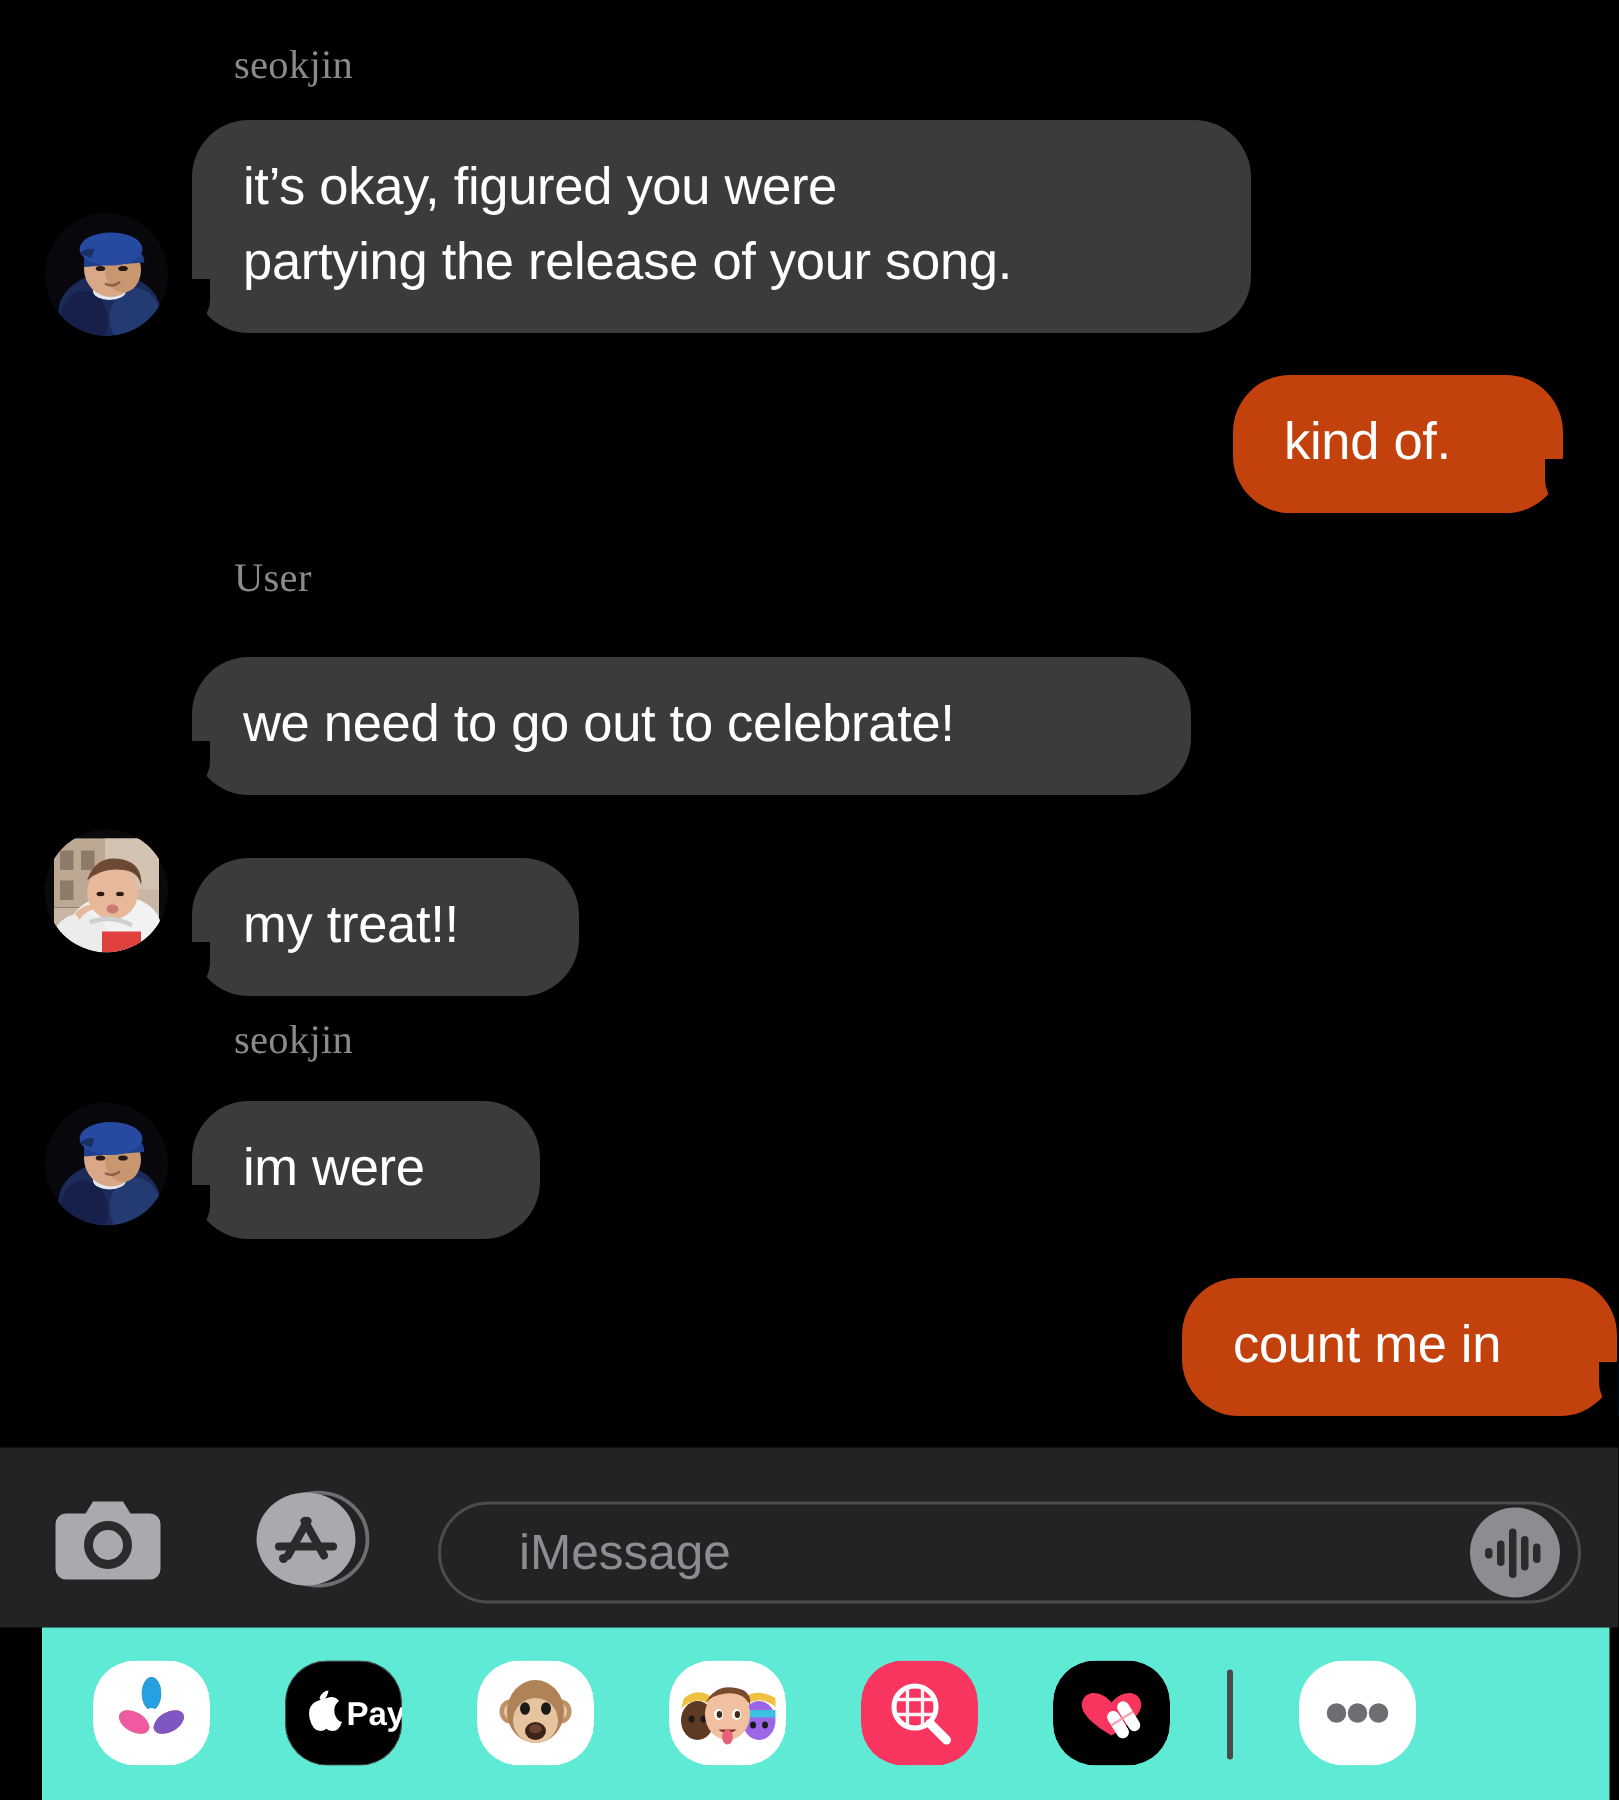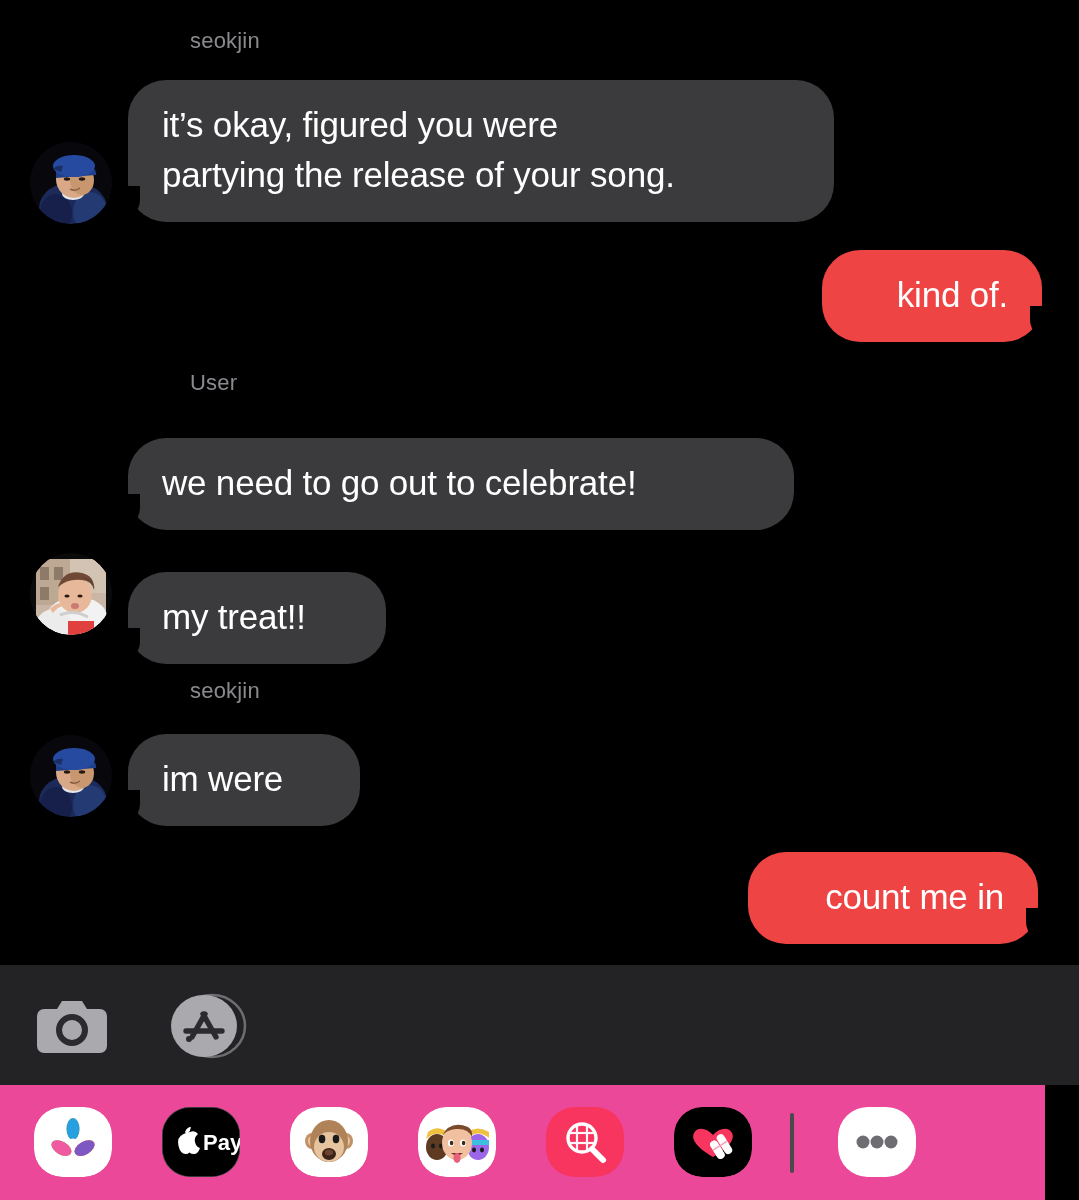--- a/index.html
+++ b/index.html
@@ -29,24 +29,23 @@
     position: relative;
     width: 1079px;
     height: 965px;
     background: #000000;
     overflow: hidden;
   }
 
   .sender-label {
     position: absolute;
     color: #8a8a8e;
-    font-size: 22px;
+    font-size: 27px;
     letter-spacing: 0.2px;
-    font-family: Liberation Sans, sans-serif;
-    margin-left: 34px;
+    font-family: Liberation Serif, serif;
   }
 
   .avatar {
     position: absolute;
     width: 82px;
     height: 82px;
     border-radius: 50%;
     overflow: hidden;
     background: #0a0a0f;
   }
@@ -84,24 +83,24 @@
     left: -14px;
     bottom: 0px;
     width: 26px;
     height: 36px;
     background: #000000;
     border-bottom-right-radius: 26px 22px;
     z-index: 0;
   }
 
   .bubble.out {
-    background: #ef4444;
+    background: #c2410c;
     border-radius: 38px;
     padding: 20px 34px 22px 34px;
-    text-align: right;
+    text-align: left;
   }
   .bubble.out::after {
     content: "";
     position: absolute;
     right: -8px;
     bottom: 0px;
     width: 42px;
     height: 36px;
     background: #0d84fe;
     border-bottom-left-radius: 36px 28px;
@@ -168,23 +167,24 @@
     transform: translateY(-50%);
     width: 68px;
     height: 68px;
   }
 
   
   .drawer {
     position: relative;
     width: 1045px;
     height: 115px;
-    background: #ec4899;
+    background: #5eead4;
     display: flex;
     align-items: center;
+    margin-left: 28px;
   }
   .app-icon {
     position: absolute;
     width: 78px;
     height: 70px;
     border-radius: 28px;
     overflow: hidden;
     top: 22px;
   }
   .app-icon svg { display:block; width:100%; height:100%; }
@@ -306,21 +306,21 @@
           <ellipse cx="52" cy="37" rx="3.2" ry="1.7" fill="#241813"></ellipse>
           <path d="M40 47 q5 3 10 -1" stroke="#8a5f47" stroke-width="1.6" fill="none"></path>
         </g>
       </svg>
     </div>
 
     <div class="bubble in" style="left:128px; top:734px; width:232px;">
       <span class="txt">im were</span>
     </div>
 
-    <div class="bubble out" style="left:748px; top:852px; width:290px;">
+    <div class="bubble out" style="left:788px; top:852px; width:290px;">
       <span class="txt">count me in</span>
     </div>
 
   </div>
 
   <div class="composer">
 
     <div class="camera-btn">
       <svg viewBox="0 0 72 58" xmlns="http://www.w3.org/2000/svg" aria-hidden="true">
         <path d="M8 12 h13 l5 -8 h20 l5 8 h13 a7 7 0 0 1 7 7 v30 a7 7 0 0 1 -7 7 h-56 a7 7 0 0 1 -7 -7 v-30 a7 7 0 0 1 7 -7 z" fill="#a9a9ae"></path>
@@ -334,20 +334,35 @@
         <ellipse cx="40" cy="33" rx="33" ry="31" fill="#a9a9ae"></ellipse>
         <g stroke="#2b2b2d" stroke-width="5.4" stroke-linecap="round" fill="none">
           <path d="M28 44 L41 21"></path>
           <path d="M52 44 L39 21"></path>
           <path d="M22 38 H58"></path>
         </g>
         <circle cx="25" cy="46" r="3" fill="#2b2b2d"></circle>
       </svg>
     </div>
 
+    <div class="input-wrap">
+      <span class="placeholder">iMessage</span>
+      <div class="audio-btn">
+        <svg viewBox="0 0 68 68" xmlns="http://www.w3.org/2000/svg" aria-hidden="true">
+          <circle cx="34" cy="34" r="30" fill="#8d8d91"></circle>
+          <g fill="#2b2b2d">
+            <rect x="14" y="31" width="5" height="7" rx="2.5"></rect>
+            <rect x="22" y="26" width="5" height="17" rx="2.5"></rect>
+            <rect x="30" y="18" width="5" height="33" rx="2.5"></rect>
+            <rect x="38" y="23" width="5" height="23" rx="2.5"></rect>
+            <rect x="46" y="28" width="5" height="13" rx="2.5"></rect>
+          </g>
+        </svg>
+      </div>
+    </div>
 
   </div>
 
   <div class="drawer">
 
     <div class="app-icon" style="left:34px;">
       <svg viewBox="0 0 78 70" xmlns="http://www.w3.org/2000/svg" aria-hidden="true">
         <rect width="78" height="70" rx="28" fill="#ffffff"></rect>
         <g transform="translate(39,35)">
           <ellipse cx="0" cy="-13" rx="6.5" ry="11" fill="#fbc02d"></ellipse>

